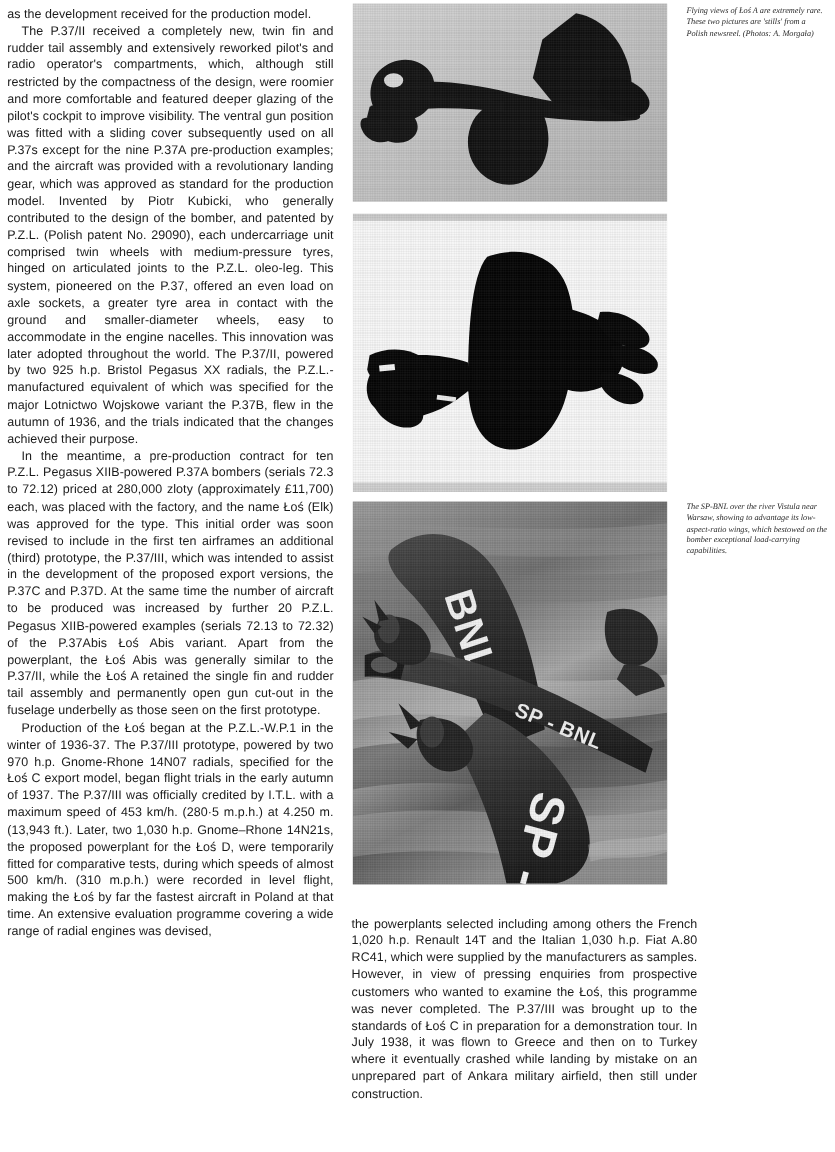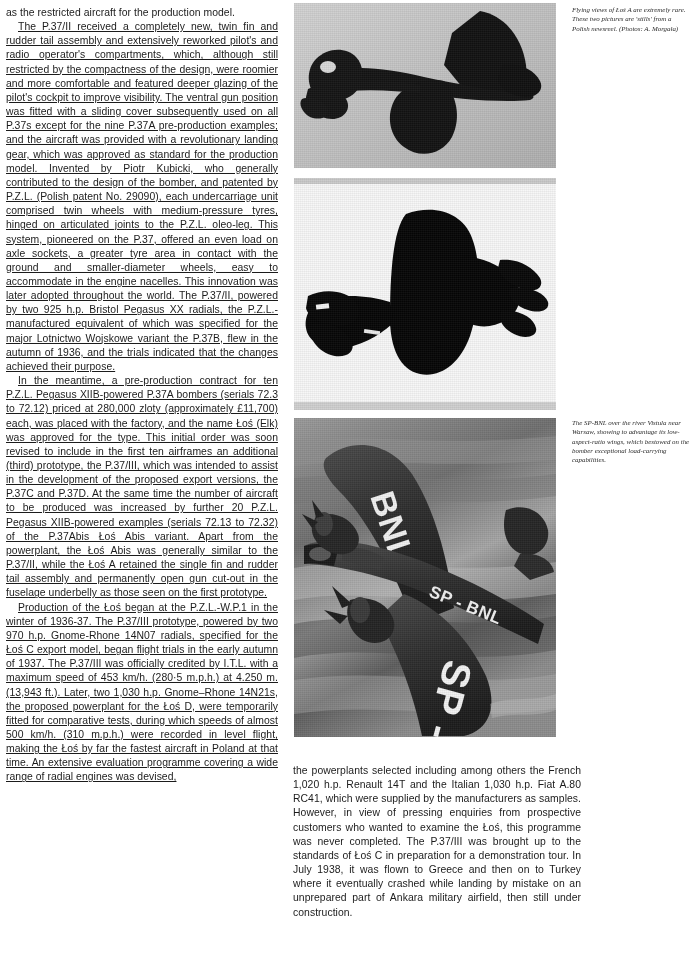--- a/index.html
+++ b/index.html
@@ -16,21 +16,21 @@
   .col{
     position:absolute;
     font-size:10.4px;
     line-height:14.15px;
     text-align:justify;
     text-justify:inter-word;
     color:#1b1b1b;
     letter-spacing:0.05px;
   }
   .col p{margin:0;}
-  .col p.indent{text-indent:12px;text-decoration:underline;}
+  .col p.indent{text-indent:12px;}
   .col p + p{margin-top:0;}
 
   #left-column{left:6px;top:6px;width:272px;}
   #right-column-bottom{left:293px;top:764px;width:288px;}
 
   
   .caption{
     position:absolute;
     font-family:"Liberation Serif", serif;
     font-style:italic;
@@ -71,21 +71,21 @@
     opacity:.75;
   }
   .photo svg{position:absolute;left:0;top:0;width:100%;height:100%;display:block;}
 </style>
 </head>
 <body>
 
 <div class="page">
 
   <div class="col" id="left-column">
-    <p>as the restricted aircraft for the production model.</p>
+    <p>as the development received for the production model.</p>
     <p class="indent">The P.37/II received a completely new, twin fin and rudder tail assembly and extensively reworked pilot's and radio operator's compartments, which, although still restricted by the compactness of the design, were roomier and more comfortable and featured deeper glazing of the pilot's cockpit to improve visibility. The ventral gun position was fitted with a sliding cover subsequently used on all P.37s except for the nine P.37A pre-production examples; and the aircraft was provided with a revolutionary landing gear, which was approved as standard for the production model. Invented by Piotr Kubicki, who generally contributed to the design of the bomber, and patented by P.Z.L. (Polish patent No. 29090), each undercarriage unit comprised twin wheels with medium-pressure tyres, hinged on articulated joints to the P.Z.L. oleo-leg. This system, pioneered on the P.37, offered an even load on axle sockets, a greater tyre area in contact with the ground and smaller-diameter wheels, easy to accommodate in the engine nacelles. This innovation was later adopted throughout the world. The P.37/II, powered by two 925 h.p. Bristol Pegasus XX radials, the P.Z.L.-manufactured equivalent of which was specified for the major Lotnictwo Wojskowe variant the P.37B, flew in the autumn of 1936, and the trials indicated that the changes achieved their purpose.</p>
     <p class="indent">In the meantime, a pre-production contract for ten P.Z.L. Pegasus XIIB-powered P.37A bombers (serials 72.3 to 72.12) priced at 280,000 zloty (approximately £11,700) each, was placed with the factory, and the name Łoś (Elk) was approved for the type. This initial order was soon revised to include in the first ten airframes an additional (third) prototype, the P.37/III, which was intended to assist in the development of the proposed export versions, the P.37C and P.37D. At the same time the number of aircraft to be produced was increased by further 20 P.Z.L. Pegasus XIIB-powered examples (serials 72.13 to 72.32) of the P.37Abis Łoś Abis variant. Apart from the powerplant, the Łoś Abis was generally similar to the P.37/II, while the Łoś A retained the single fin and rudder tail assembly and permanently open gun cut-out in the fuselage underbelly as those seen on the first prototype.</p>
     <p class="indent">Production of the Łoś began at the P.Z.L.-W.P.1 in the winter of 1936-37. The P.37/III prototype, powered by two 970 h.p. Gnome-Rhone 14N07 radials, specified for the Łoś C export model, began flight trials in the early autumn of 1937. The P.37/III was officially credited by I.T.L. with a maximum speed of 453 km/h. (280·5 m.p.h.) at 4.250 m. (13,943 ft.). Later, two 1,030 h.p. Gnome–Rhone 14N21s, the proposed powerplant for the Łoś D, were temporarily fitted for comparative tests, during which speeds of almost 500 km/h. (310 m.p.h.) were recorded in level flight, making the Łoś by far the fastest aircraft in Poland at that time. An extensive evaluation programme covering a wide range of radial engines was devised,</p>
   </div>
 
   <div class="col" id="right-column-bottom">
     <p>the powerplants selected including among others the French 1,020 h.p. Renault 14T and the Italian 1,030 h.p. Fiat A.80 RC41, which were supplied by the manufacturers as samples. However, in view of pressing enquiries from prospective customers who wanted to examine the Łoś, this programme was never completed. The P.37/III was brought up to the standards of Łoś C in preparation for a demonstration tour. In July 1938, it was flown to Greece and then on to Turkey where it eventually crashed while landing by mistake on an unprepared part of Ankara military airfield, then still under construction.</p>
   </div>
 
   <div class="photo" id="photo-los-a-flying-1">

